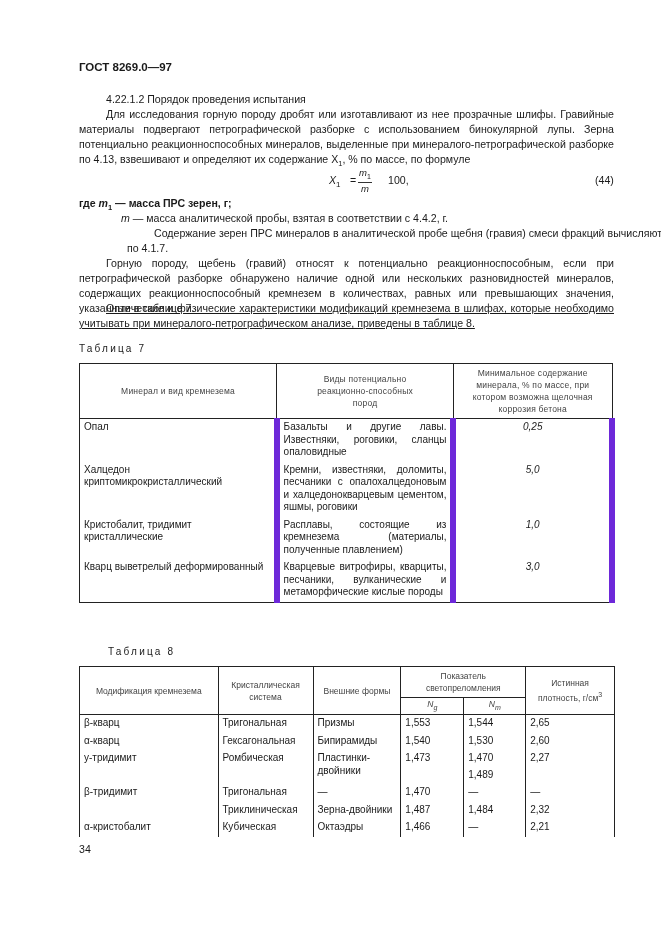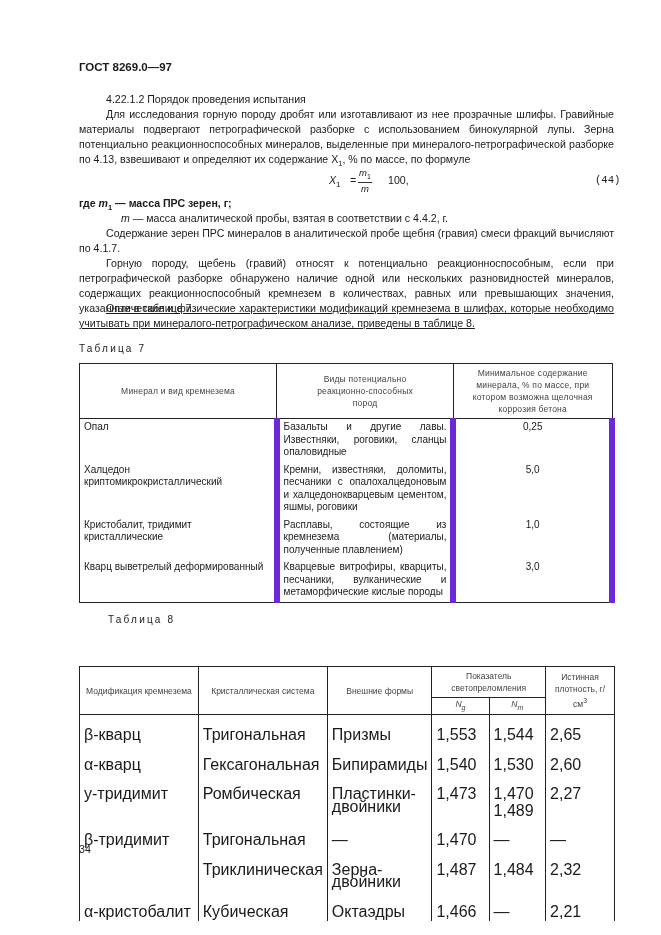--- a/index.html
+++ b/index.html
@@ -10,34 +10,34 @@
   .p { position:absolute; left:79px; width:535px; font-size:10.6px; line-height:15px; text-align:justify; }
   .ind { text-indent:27px; }
   .formula { position:absolute; top:170px; left:0; width:661px; height:26px; font-size:10.6px; }
   .formula .x { position:absolute; left:329px; top:4px; font-style:italic; }
   .formula .x sub{ font-style:normal; font-size:8px; }
   .formula .eq { position:absolute; left:350px; top:4px; }
   .formula .frac { position:absolute; left:358px; top:-3px; width:14px; text-align:center; font-style:italic; font-size:9.5px; line-height:11px; }
   .formula .frac .num { border-bottom:1px solid #333; }
   .formula .frac sub { font-style:normal; font-size:7px; }
   .formula .hund { position:absolute; left:372px; top:4px;margin-left:16px; }
-  .formula .num44 { position:absolute; left:595px; top:4px;font-family:Liberation Mono, monospace; }
+  .formula .num44 { position:absolute; left:595px; top:4px; }
   .tcap { position:absolute; left:79px; font-size:10px; letter-spacing:2.2px; }
   table { position:absolute; border-collapse:collapse; font-size:10px; }
   td, th { padding:0 4px; vertical-align:top; font-weight:normal; }
   .t7 { left:79px; top:363px; width:536px; border-top:1.3px solid #222; border-left:1px solid #222; border-right:1px solid #222; border-bottom:1.3px solid #222; }
   .t7 th { font-size:8.5px; color:#444; text-align:center; vertical-align:middle; height:54px; border-bottom:1.3px solid #222; border-right:1px solid #222; line-height:12px; letter-spacing:0.2px; }
   .t7 td { border-right:6px solid #6d28d9; line-height:12.5px; padding-top:2px; padding-bottom:3px; }
   .t7 td.c2 { text-align:justify; }
-  .t7 td.c3 { text-align:center; }
+  .t7 td.c3 { text-align:center;font-style:italic; }
   .t8 { left:79px; top:666px; width:536px; border-top:1.3px solid #222; border-left:1px solid #222; border-right:1px solid #222; }
   .t8 th { font-size:8.5px; color:#444; text-align:center; vertical-align:middle; border-right:1px solid #222; line-height:12px; }
   .t8 th.bb { border-bottom:1.3px solid #222; }
   .t8 th.sub { border-top:1px solid #222; font-style:italic; height:16px; }
-  .t8 td { border-right:1px solid #222; line-height:12.5px; padding-top:14px; padding-bottom:3px; font-size:16px;margin-top:46px; }
+  .t8 td { border-right:1px solid #222; line-height:12.5px; padding-top:2px; padding-bottom:3px; font-size:10px;margin-top:46px; }
   .t8 td.num { text-align:left; }
   .pg { left:79px; top:843px; font-size:10.6px; }
 </style>
 </head>
 <body>
 
 <div class="abs hdr">ГОСТ 8269.0—97</div>
 
 <div class="p ind" style="top:92px;">4.22.1.2 Порядок проведения испытания</div>
 <div class="p ind" style="top:107px;"><span>Для исследования горную породу дробят или изготавливают из нее прозрачные шлифы. Гравийные материалы подвергают петрографической разборке с использованием бинокулярной лупы. Зерна потенциально реакционноспособных минералов, выделенные при минералого-петрографической разборке по 4.13, взвешивают и определяют их содержание X</span><sub style="font-size:7.5px;">1</sub><span>, % по массе, по формуле</span></div>
@@ -48,21 +48,21 @@
   <span class="frac">
     <div class="num"><span>m</span><sub>1</sub></div>
     <div>m</div>
   </span>
   <span class="hund">100,</span>
   <span class="num44">(44)</span>
 </div>
 
 <div class="p" style="top:196px;font-weight:bold;"><span>где </span><i>m</i><sub style="font-size:7.5px;">1</sub><span> — масса ПРС зерен, г;</span></div>
 <div class="p" style="top:211px; left:97px; width:517px;margin-left:24px;"><i>m</i><span> — масса аналитической пробы, взятая в соответствии с 4.4.2, г.</span></div>
-<div class="p ind" style="top:226px;">Содержание зерен ПРС минералов в аналитической пробе щебня (гравия) смеси фракций вычисляют по 4.1.7.</div>
+<div class="p ind" style="top:226px;margin-left:48px;">Содержание зерен ПРС минералов в аналитической пробе щебня (гравия) смеси фракций вычисляют по 4.1.7.</div>
 <div class="p ind" style="top:256px;">Горную породу, щебень (гравий) относят к потенциально реакционноспособным, если при петрографической разборке обнаружено наличие одной или нескольких разновидностей минералов, содержащих реакционноспособный кремнезем в количествах, равных или превышающих значения, указанные в таблице 7.</div>
 <div class="p ind" style="top:301px;text-decoration:underline;">Оптические и физические характеристики модификаций кремнезема в шлифах, которые необходимо учитывать при минералого-петрографическом анализе, приведены в таблице 8.</div>
 
 <div class="tcap" style="top:343px;">Таблица 7</div>
 
 <table class="t7">
   <colgroup>
       <col style="width:198px">
       <col style="width:178px">
       <col style="width:160px">
@@ -91,21 +91,21 @@
         <td class="c3">1,0</td>
     </tr>
     <tr>
       <td>Кварц выветрелый деформированный</td>
         <td class="c2">Кварцевые витрофиры, кварциты, песчаники, вулканические и метаморфические кислые породы</td>
         <td class="c3">3,0</td>
     </tr>
   </tbody>
 </table>
 
-<div class="tcap" style="top:614px;padding-left:29px;">Таблица 8</div>
+<div class="tcap" style="top:646px;padding-left:29px;">Таблица 8</div>
 
 <table class="t8">
   <colgroup>
     <col style="width:139px">
       <col style="width:95px">
       <col style="width:88px">
       <col style="width:63px">
       <col style="width:62px">
       <col style="width:89px">
   </colgroup>

